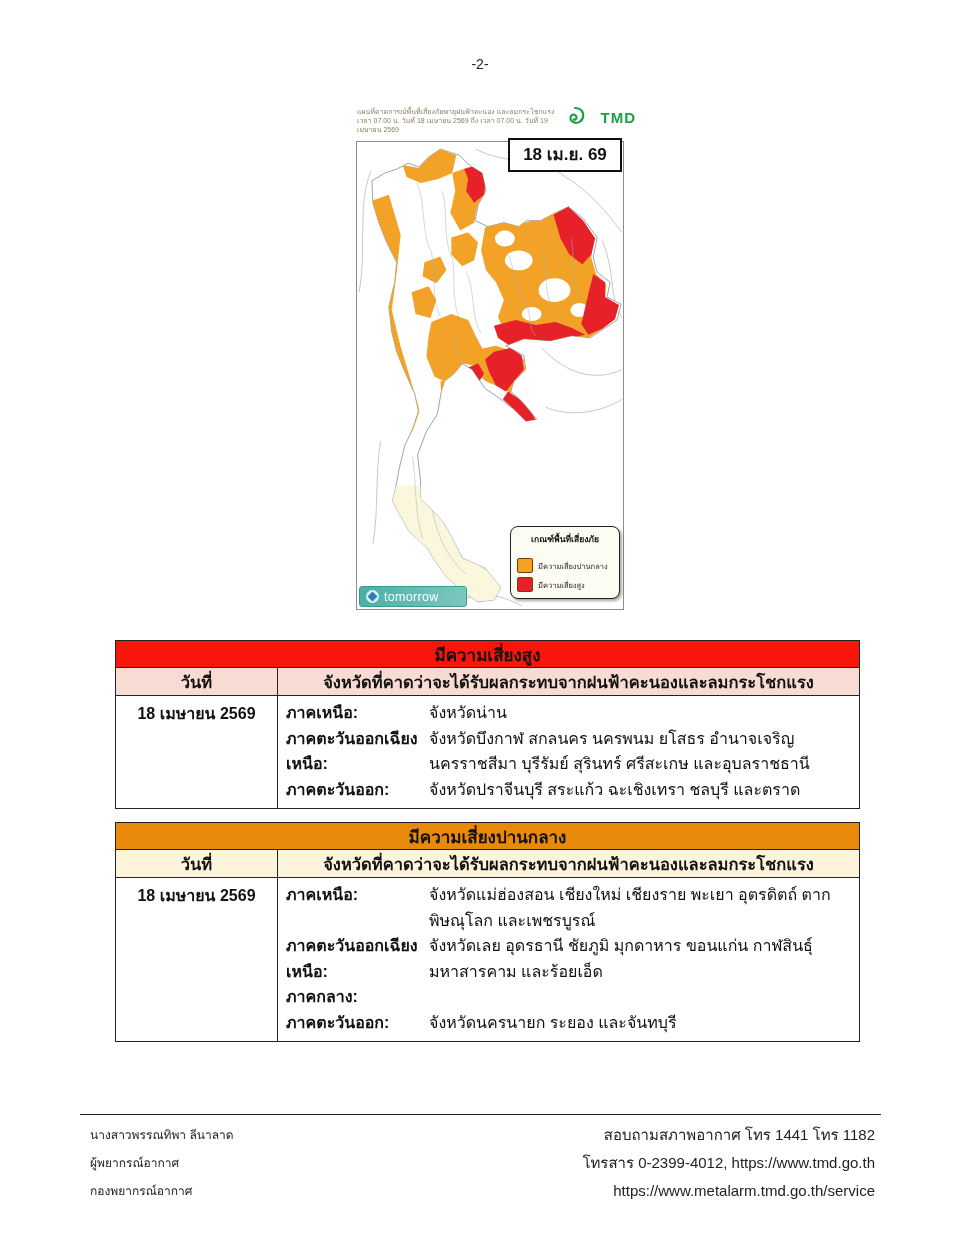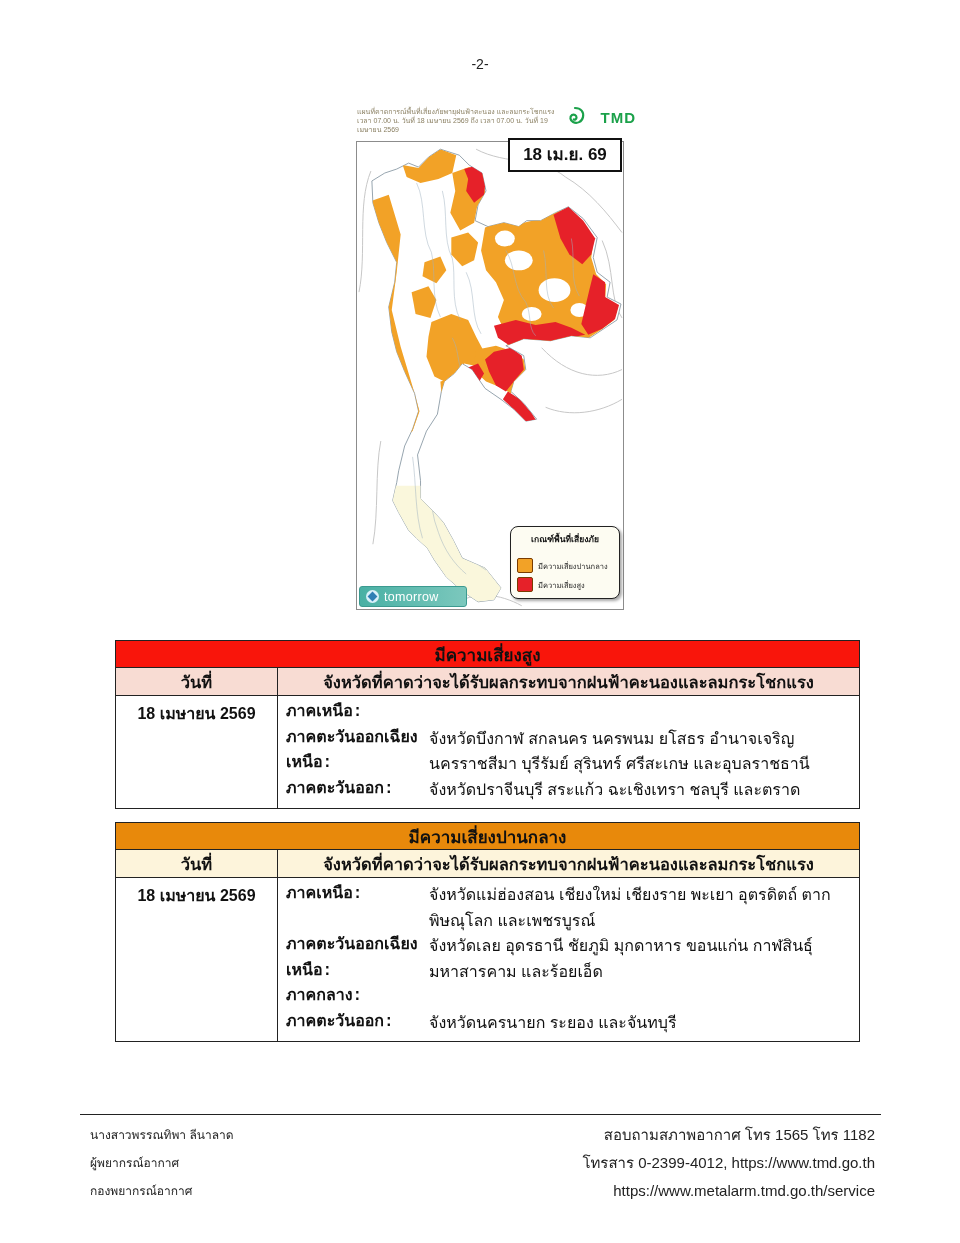--- a/index.html
+++ b/index.html
@@ -43,21 +43,21 @@
            font-size:17px;font-weight:bold;color:#111;}
   .t-head{display:flex;border-bottom:1px solid #222;height:27px;}
   .t-head .h-date{width:162px;border-right:1px solid #222;display:flex;align-items:center;justify-content:center;
                   font-size:16.5px;font-weight:bold;box-sizing:border-box;}
   .t-head .h-prov{flex:1;display:flex;align-items:center;justify-content:center;font-size:16.5px;font-weight:bold;}
   .t-body{display:flex;}
   .t-date-cell{width:162px;border-right:1px solid #222;box-sizing:border-box;text-align:center;
                padding-top:5px;font-size:16px;font-weight:600;}
   .t-rows{flex:1;padding:4px 6px 6px 8px;box-sizing:border-box;}
   .t-row{display:flex;font-size:16px;line-height:25.5px;}
-  .t-row .region{width:143px;flex:0 0 auto;font-weight:bold;font-family:Liberation Mono, monospace;}
+  .t-row .region{width:143px;flex:0 0 auto;font-weight:bold;}
   .t-row .provs{flex:1;}
   
   .footer-rule{position:absolute;left:80px;top:1114px;width:801px;height:0;border-top:1.5px solid #222;}
   .footer-left{position:absolute;left:90px;top:1121px;font-size:12px;line-height:28px;color:#222;}
   .footer-right{position:absolute;right:85px;top:1121px;font-size:15px;line-height:28px;color:#222;text-align:right;}
 </style>
 </head>
 <body>
 
 <div class="page">
@@ -179,20 +179,21 @@
     </div>
     <div class="t-head" style="background-color: rgb(248, 220, 211);">
       <div class="h-date">วันที่</div>
       <div class="h-prov">จังหวัดที่คาดว่าจะได้รับผลกระทบจากฝนฟ้าคะนองและลมกระโชกแรง</div>
     </div>
     <div class="t-body">
       <div class="t-date-cell">18 เมษายน 2569</div>
       <div class="t-rows">
         <div class="t-row">
           <span class="region">ภาคเหนือ:</span>
+          <span class="provs">จังหวัดน่าน</span>
         </div>
         <div class="t-row">
           <span class="region">ภาคตะวันออกเฉียงเหนือ:</span>
           <span class="provs">จังหวัดบึงกาฬ สกลนคร นครพนม ยโสธร อำนาจเจริญ นครราชสีมา บุรีรัมย์ สุรินทร์ ศรีสะเกษ และอุบลราชธานี</span>
         </div>
         <div class="t-row">
           <span class="region">ภาคตะวันออก:</span>
           <span class="provs">จังหวัดปราจีนบุรี  สระแก้ว ฉะเชิงเทรา ชลบุรี และตราด</span>
         </div>
       </div>
@@ -229,18 +230,18 @@
     </div>
   </div>
 
   <div class="footer-rule"></div>
   <div class="footer-left">
     <div>นางสาวพรรณทิพา ลีนาลาด</div>
     <div>ผู้พยากรณ์อากาศ</div>
     <div>กองพยากรณ์อากาศ</div>
   </div>
   <div class="footer-right">
-    <div>สอบถามสภาพอากาศ โทร 1565 โทร 1182</div>
+    <div>สอบถามสภาพอากาศ โทร 1441 โทร 1182</div>
     <div>โทรสาร 0-2399-4012, https://www.tmd.go.th</div>
     <div>https://www.metalarm.tmd.go.th/service</div>
   </div>
 
 </div>
 
 </body></html>

